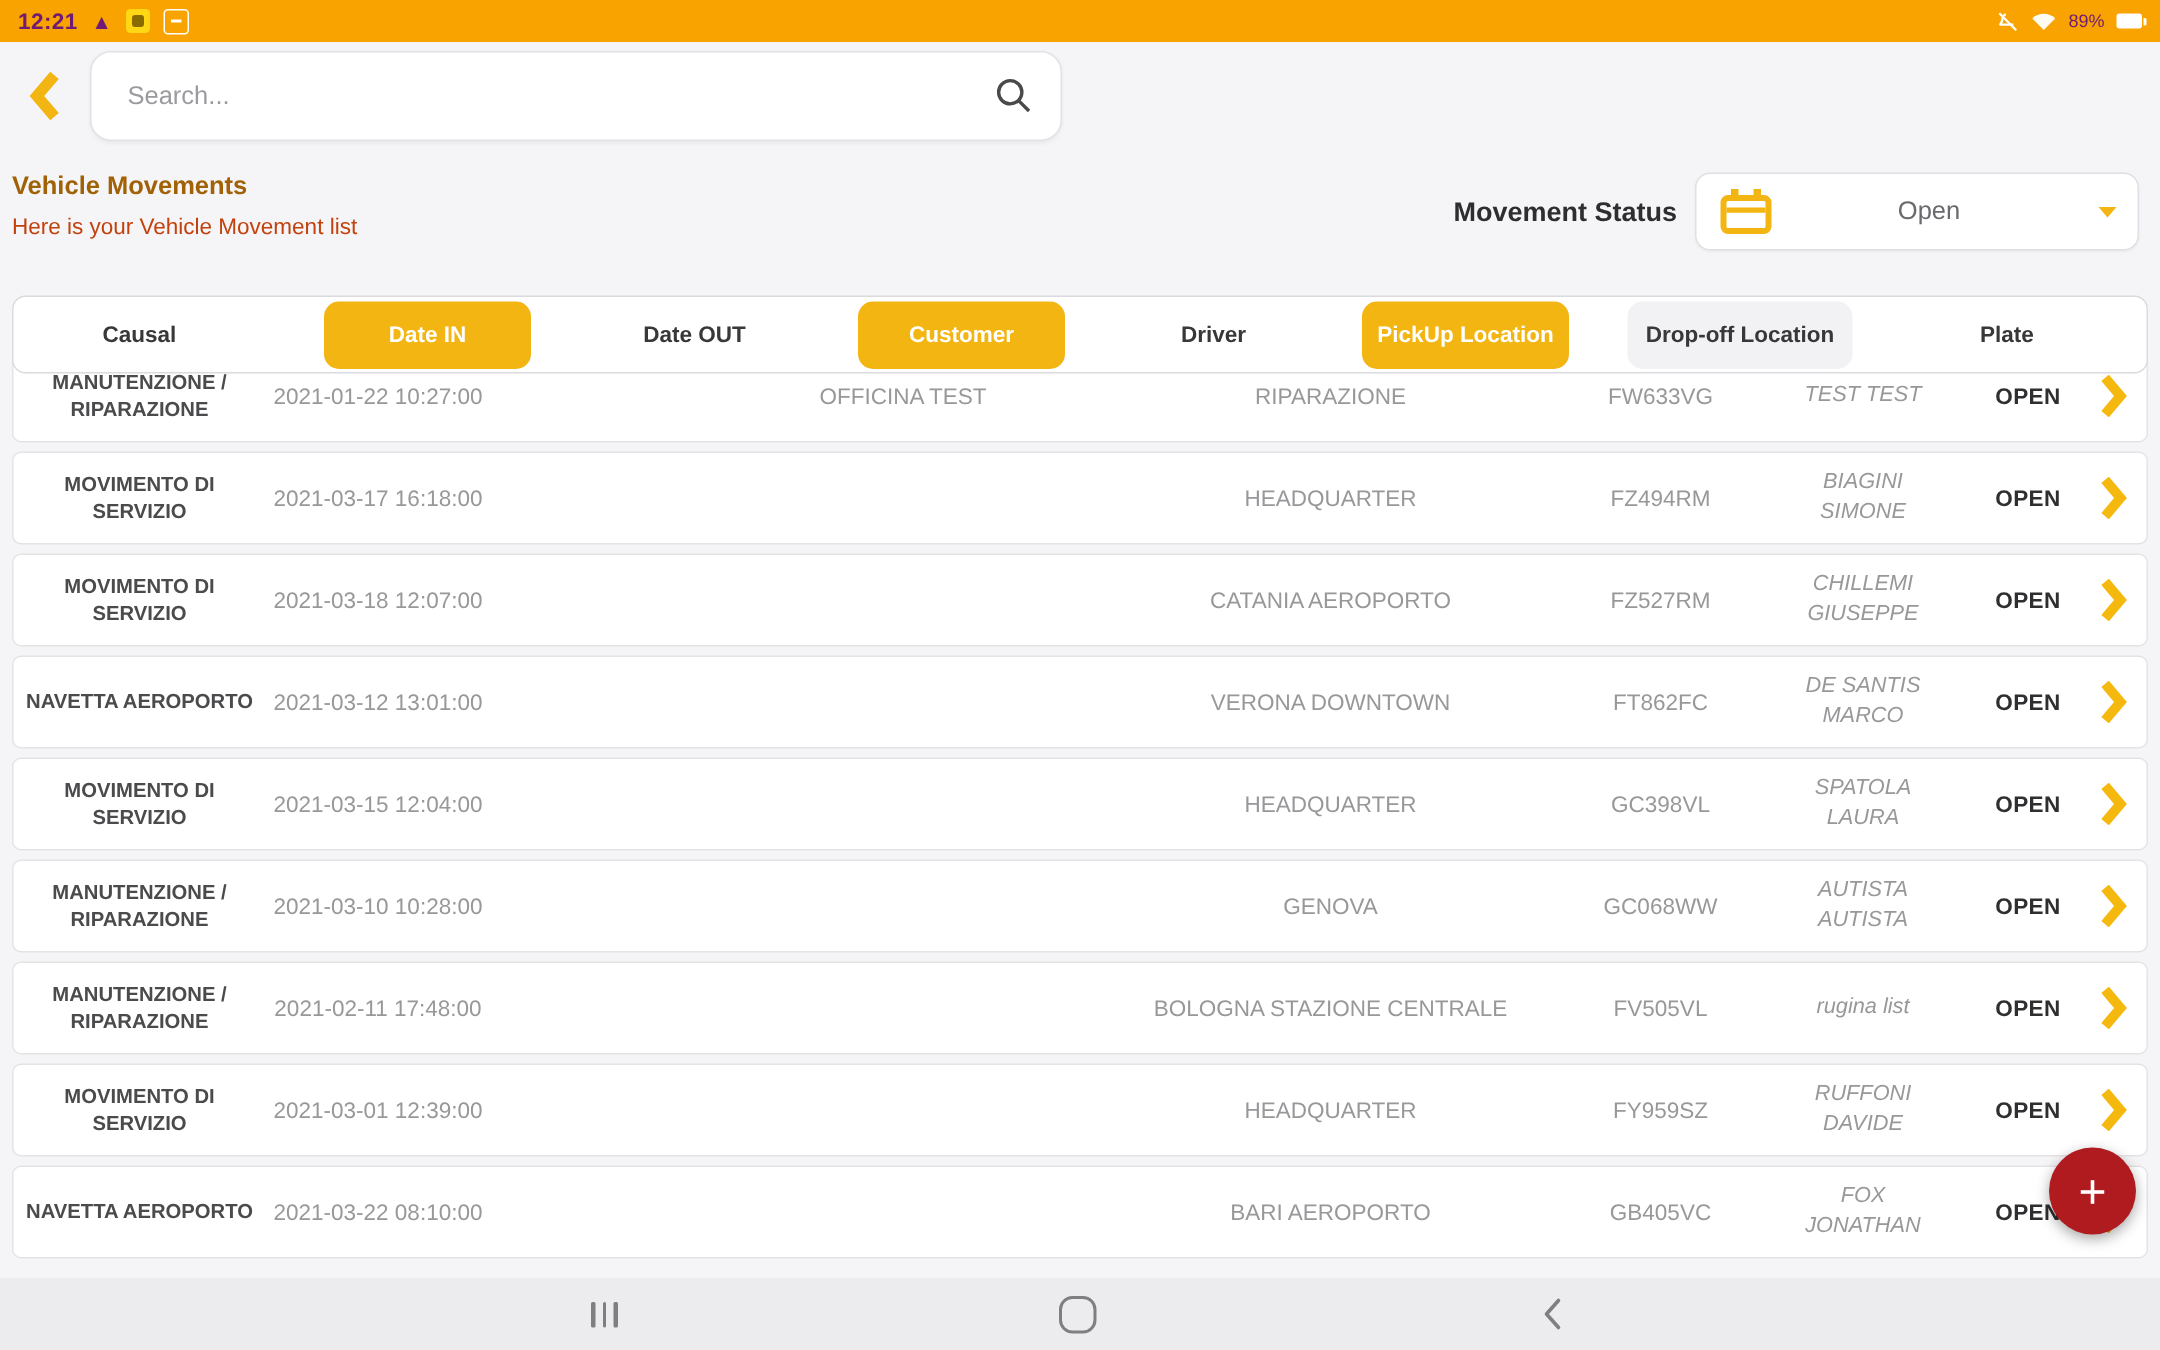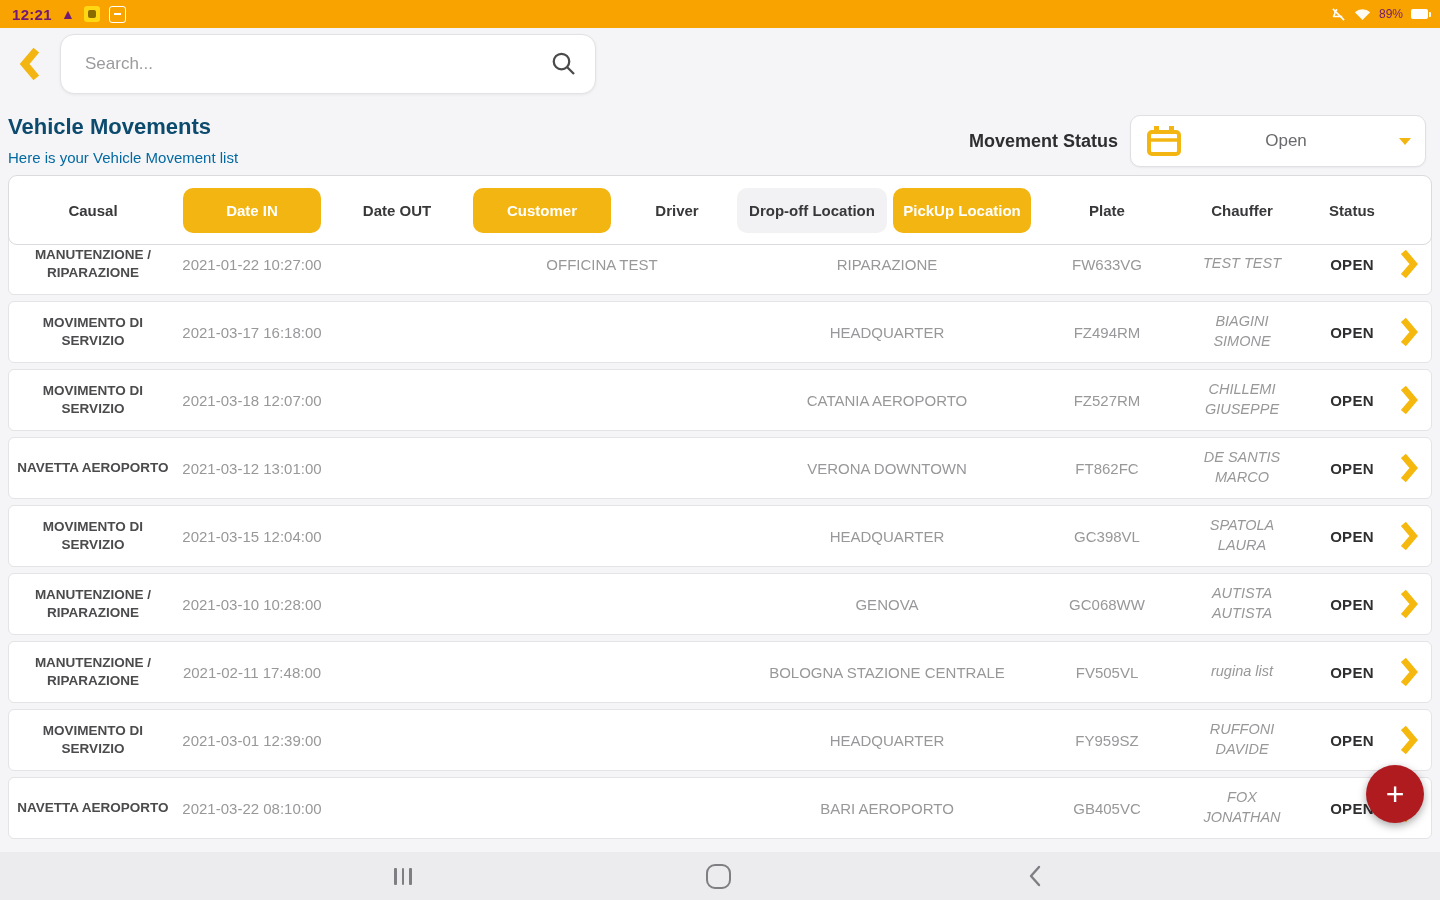--- a/index.html
+++ b/index.html
@@ -25,50 +25,50 @@
   .sb-right{margin-left:auto;display:flex;align-items:center;gap:8px;}
   .sb-batt-txt{font-size:12px;font-weight:400;}
   .sb-batt{width:17px;height:10px;background:#fff;border-radius:2px;position:relative;}
   .sb-batt:after{content:"";position:absolute;right:-3px;top:2.5px;width:2.5px;height:5px;background:#fff;border-radius:0 1px 1px 0;}
   
   .back-btn{
     position:absolute;left:14px;top:44px;width:34px;height:40px;
     display:flex;align-items:center;justify-content:center;color:#F3B512;cursor:pointer;z-index:2;
   }
   .search-box{
-    position:absolute;left:60px;top:34px;width:536px;height:60px;
+    position:absolute;left:60px;top:34px;width:648px;height:60px;
     background:#fff;border:1px solid #E2E2E6;border-radius:14px;
     box-shadow:0 1px 3px rgba(0,0,0,.06);
     display:flex;align-items:center;box-sizing:border-box;padding:0 16px 0 22px;
   }
   .search-box input{
     flex:1;border:none;outline:none;font-size:17px;color:#444;
     font-family:"Liberation Sans", sans-serif;background:transparent;
   }
   .search-box input::placeholder{color:#9B9B9F;}
   .search-ic{color:#4a4a4a;display:flex;}
   
   .title-block{position:absolute;left:8px;top:114px;}
-  .page-title{font-size:22px;font-weight:700;color:#0c4a6e;}
-  .page-subtitle{font-size:15px;color:#0369a1;margin-top:9px;}
+  .page-title{font-size:17px;font-weight:700;color:#a16207;}
+  .page-subtitle{font-size:15px;color:#c2410c;margin-top:9px;}
   .filter-wrap{position:absolute;top:115px;right:14px;display:flex;align-items:center;gap:12px;margin-left:34px;}
   .filter-label{font-size:18px;font-weight:700;color:#2E2E30;}
   .dropdown{
     width:296px;height:52px;background:#fff;border:1px solid #E0E0E4;border-radius:10px;
     box-shadow:0 1px 2px rgba(0,0,0,.05);
     display:flex;align-items:center;box-sizing:border-box;padding:0 14px;cursor:pointer;
   }
   .dd-value{flex:1;text-align:center;font-size:17px;color:#6A6A6E;margin-right:10px;}
   .dd-caret{width:0;height:0;border-left:6px solid transparent;border-right:6px solid transparent;border-top:7px solid #F3B512;}
   
   .table-header{
-    position:absolute;left:8px;top:175px;width:1424px;height:70px;
+    position:absolute;left:8px;top:197px;width:1424px;height:52px;
     background:#fff;border:1px solid #DBDBDF;border-radius:9px;box-sizing:border-box;
     display:grid;grid-template-columns:168px 150px 140px 150px 120px 150px 150px 140px 130px 90px 32px;
-    align-items:center;z-index:1;
+    align-items:center;z-index:1;gap:33px;
   }
   .hc{text-align:center;font-size:15px;font-weight:700;color:#38383A;cursor:pointer;}
   .hc .pill{display:block;margin:0 6px;padding:14px 2px;border-radius:10px;background:#F3B512;color:#fff;}
   .hc .pill-gray{display:block;margin:0 0;padding:14px 2px;border-radius:10px;background:#F2F2F4;color:#38383A;}
   
   .movement-list{
     position:absolute;left:8px;top:233px;width:1424px;
     display:flex;flex-direction:column;gap:6px;z-index:0;
   }
   .mrow{
@@ -174,24 +174,24 @@
   <div class="hc"><span>Causal</span></div>
   <div class="hc">
       <span class="pill">Date IN</span>
     </div>
   <div class="hc"><span>Date OUT</span></div>
   <div class="hc">
       <span class="pill">Customer</span>
     </div>
   <div class="hc"><span>Driver</span></div>
   <div class="hc">
+      <span class="pill">PickUp Location</span>
+    </div>
+  <div class="hc">
       <span class="pill-gray">Drop-off Location</span>
-    </div>
-  <div class="hc">
-      <span class="pill">PickUp Location</span>
     </div>
   <div class="hc"><span>Plate</span></div>
   <div class="hc"><span>Chauffer</span></div>
   <div class="hc"><span>Status</span></div>
   <div class="hc"></div>
 </div>
 
 <div class="movement-list">
     <div class="mrow">
     <div class="cell c-causal">MANUTENZIONE / RIPARAZIONE</div>

